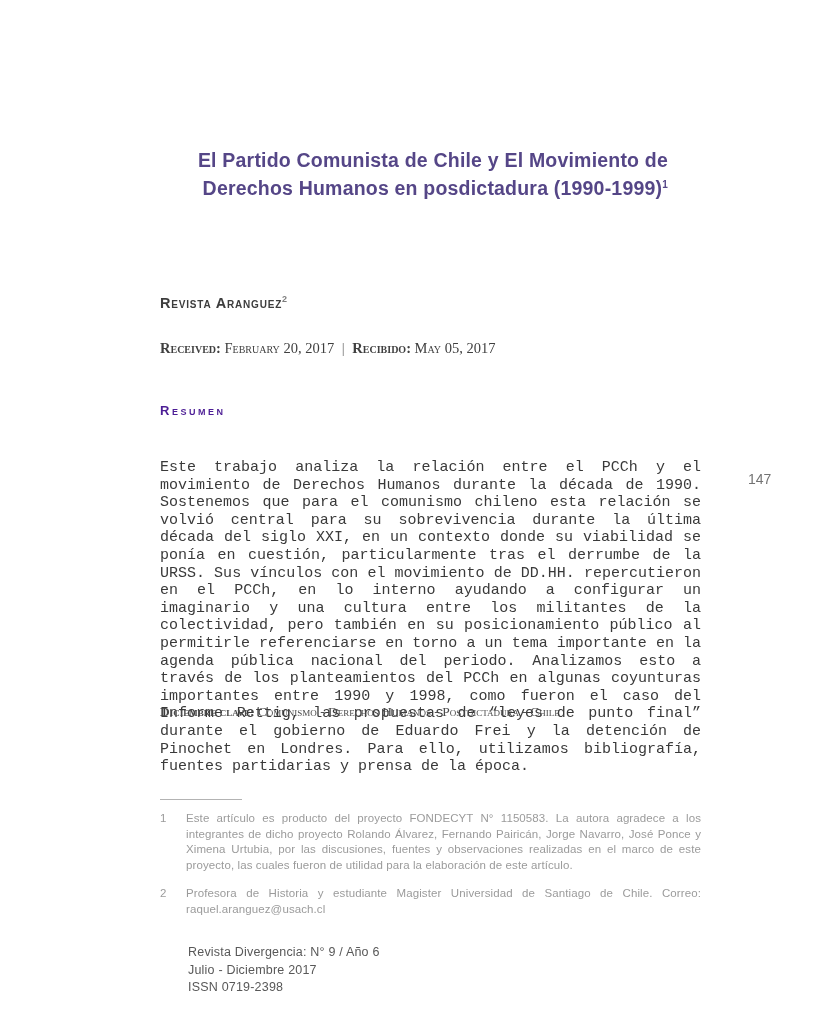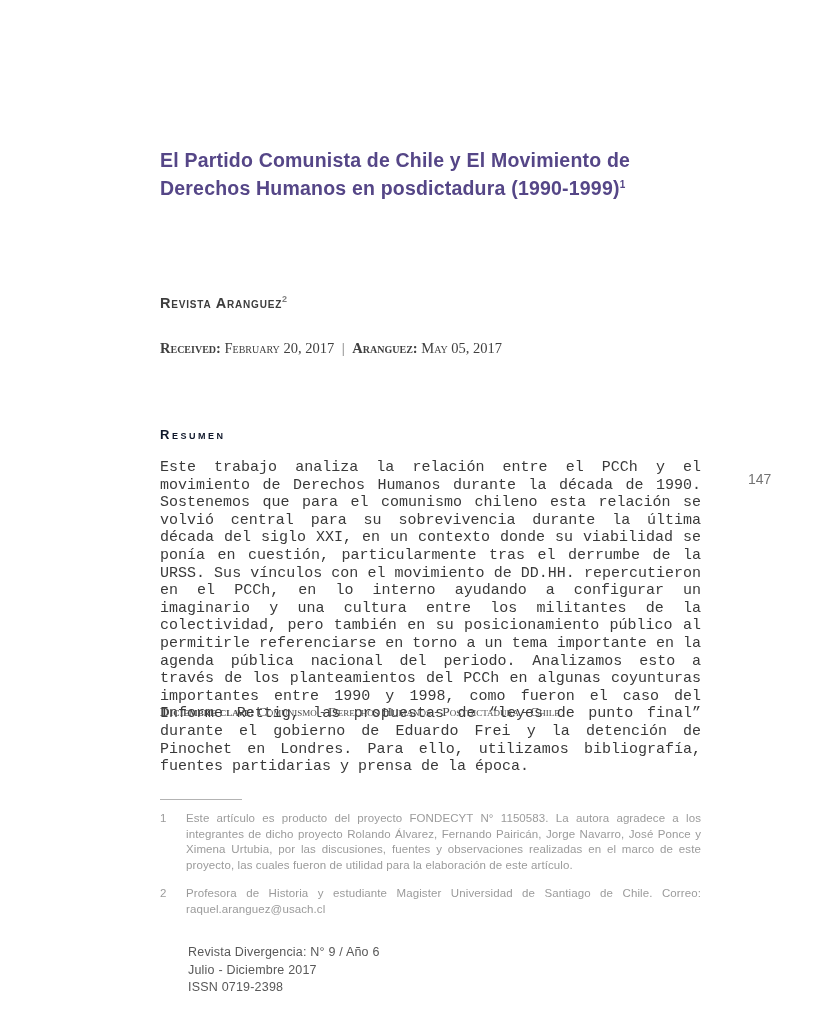--- a/index.html
+++ b/index.html
@@ -16,20 +16,21 @@
     position: absolute;
     left: 160px;
     top: 146px;
     width: 508px;
     margin: 0;
     font-size: 19.5px;
     font-weight: bold;
     line-height: 28px;
     letter-spacing: 0.2px;
     color: #554687;
+    text-align: right;
   }
   .article-title sup {
     font-size: 10px;
     vertical-align: super;
     line-height: 0;
   }
 
   .article-subtitle {
     position: absolute;
     left: 160px;
@@ -70,27 +71,27 @@
     font-size: 14.5px;
     line-height: 25px;
     color: #3f3f3f;
   }
   .dates-block .lbl { font-weight: bold; }
   .dates-block .sep { color: #6e6e6e; padding: 0 4px; }
 
   .abstract-heading {
     position: absolute;
     left: 160px;
-    top: 427px;
+    top: 403px;
     margin: 0;
     font-size: 13px;
     font-weight: bold;
     font-variant: small-caps;
     letter-spacing: 2.5px;
-    color: #0f172a;
+    color: #4c1d95;
   }
 
   .abstract-body {
     position: absolute;
     left: 160px;
     top: 459px;
     width: 541px;
     margin: 0;
     font-family: Liberation Mono, monospace;
     font-size: 15px;
@@ -161,21 +162,21 @@
   <h1 class="article-title"><span>El Partido Comunista de Chile y El Movimiento de Derechos Humanos en posdictadura (1990-1999)</span><sup>1</sup></h1>
 
 
   <div class="author-line"><span>Revista Aranguez</span><sup>2</sup></div>
 
   <div class="dates-block">
     <div class="date-line">
       <span class="lbl">Received:</span>
       <span>February 20, 2017</span>
       <span class="sep">|</span>
-      <span class="lbl">Aranguez:</span>
+      <span class="lbl">Recibido:</span>
       <span>May 05, 2017</span>
     </div>
   </div>
 
   <h3 class="abstract-heading">Resumen</h3>
 
   <p class="abstract-body">Este trabajo analiza la relación entre el PCCh y el movimiento de Derechos Humanos durante la década de 1990. Sostenemos que para el comunismo chileno esta relación se volvió central para su sobrevivencia durante la última década del siglo XXI, en un contexto donde su viabilidad se ponía en cuestión, particularmente tras el derrumbe de la URSS. Sus vínculos con el movimiento de DD.HH. repercutieron en el PCCh, en lo interno ayudando a configurar un imaginario y una cultura entre los militantes de la colectividad, pero también en su posicionamiento público al permitirle referenciarse en torno a un tema importante en la agenda pública nacional del periodo. Analizamos esto a través de los planteamientos del PCCh en algunas coyunturas importantes entre 1990 y 1998, como fueron el caso del Informe Rettig, las propuestas de “leyes de punto final” durante el gobierno de Eduardo Frei y la detención de Pinochet en Londres. Para ello, utilizamos bibliografía, fuentes partidarias y prensa de la época.</p>
 
   <div class="keywords-line">
     <span class="lbl">Diciembre clave:</span>

